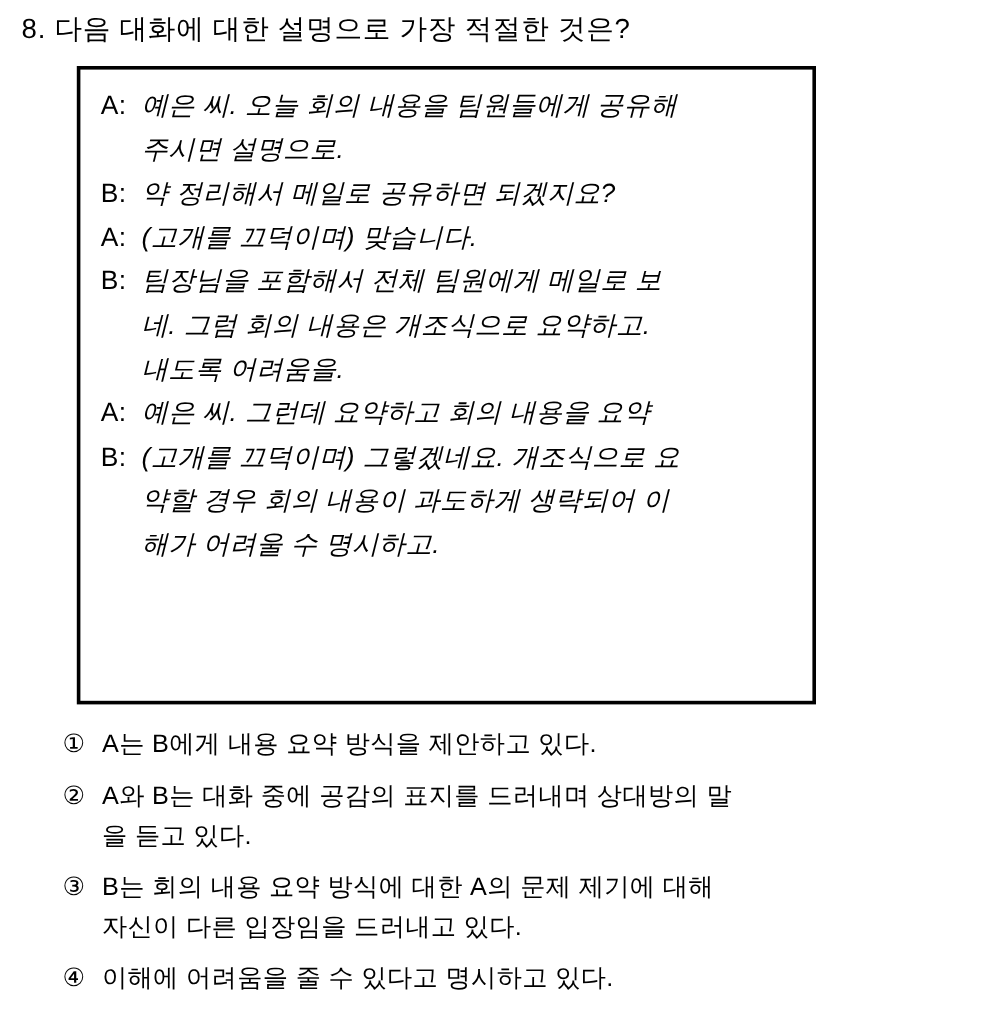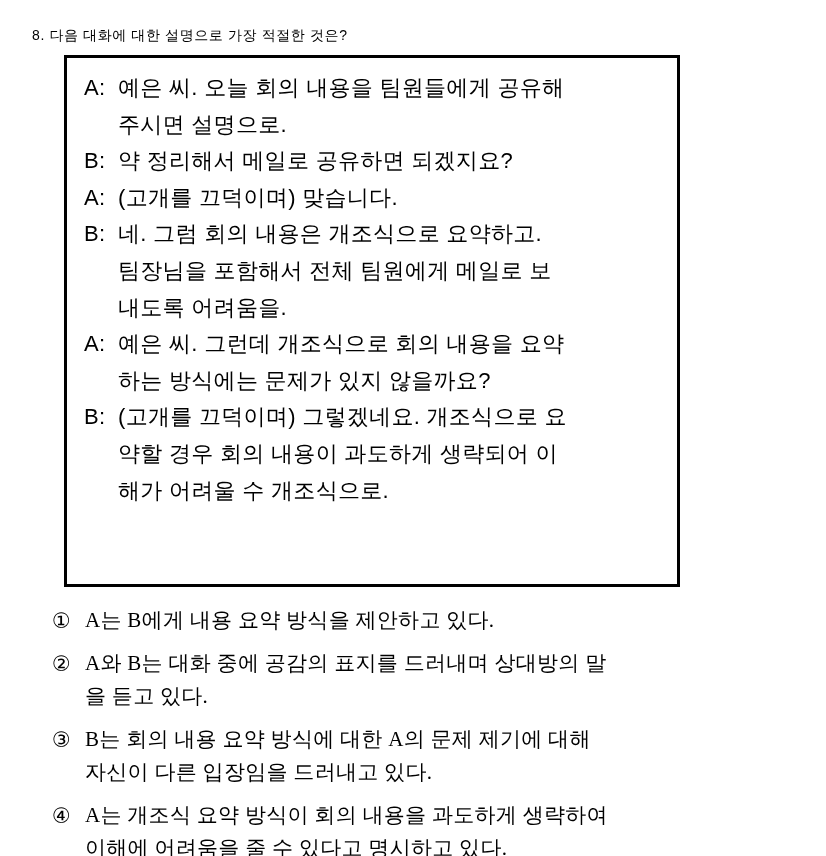--- a/index.html
+++ b/index.html
@@ -12,27 +12,26 @@
     height: 856px;
     position: relative;
     font-family: "Liberation Sans", "DejaVu Sans", sans-serif;
     color: #000000;
     overflow: hidden;
   }
 
   
   .question-stem {
     position: absolute;
-    left: 32px;
+    left: 18px;
     top: 10px;
-    font-size: 14px;
+    font-size: 23px;
     line-height: 28px;
     letter-spacing: 0.6px;
     white-space: nowrap;
-    margin-top: 11px;
   }
   .stem-number {
     display: inline;
   }
   .stem-text {
     display: inline;
   }
 
   
   .dialogue-box {
@@ -62,20 +61,21 @@
     flex: 0 0 auto;
     width: 34px;
     white-space: nowrap;
   }
   .turn-lines {
     flex: 1 1 auto;
     min-width: 0;
   }
   .turn-line {
     white-space: nowrap;
+    font-style: italic;
   }
 
   
   .choices {
     position: absolute;
     left: 0;
     top: 604px;
     width: 826px;
   }
   .choice {
@@ -89,21 +89,20 @@
   .choice-marker {
     flex: 0 0 auto;
     width: 33px;
     margin-left: 52px;
     font-size: 21px;
     line-height: 33px;
   }
   .choice-lines {
     flex: 1 1 auto;
     min-width: 0;
-    font-family: Liberation Serif, serif;
   }
   .choice-line {
     white-space: nowrap;
   }
 </style>
 </head>
 <body>
 
 <div class="question-stem">
   <span class="stem-number">8.</span>
@@ -131,40 +130,39 @@
     <div class="turn">
       <div class="turn-speaker">A:</div>
       <div class="turn-lines">
         <div class="turn-line">(고개를 끄덕이며) 맞습니다.</div>
       </div>
     </div>
 
     <div class="turn">
       <div class="turn-speaker">B:</div>
       <div class="turn-lines">
+        <div class="turn-line">팀장님을 포함해서 전체 팀원에게 메일로 보</div>
         <div class="turn-line">네. 그럼 회의 내용은 개조식으로 요약하고.</div>
-        <div class="turn-line">팀장님을 포함해서 전체 팀원에게 메일로 보</div>
         <div class="turn-line">내도록 어려움을.</div>
       </div>
     </div>
 
     <div class="turn">
       <div class="turn-speaker">A:</div>
       <div class="turn-lines">
-        <div class="turn-line">예은 씨. 그런데 개조식으로 회의 내용을 요약</div>
-        <div class="turn-line">하는 방식에는 문제가 있지 않을까요?</div>
+        <div class="turn-line">예은 씨. 그런데 요약하고 회의 내용을 요약</div>
       </div>
     </div>
 
     <div class="turn">
       <div class="turn-speaker">B:</div>
       <div class="turn-lines">
         <div class="turn-line">(고개를 끄덕이며) 그렇겠네요. 개조식으로 요</div>
         <div class="turn-line">약할 경우 회의 내용이 과도하게 생략되어 이</div>
-        <div class="turn-line">해가 어려울 수 개조식으로.</div>
+        <div class="turn-line">해가 어려울 수 명시하고.</div>
       </div>
     </div>
 
   </div>
 </div>
 
 <div class="choices">
 
   <div class="choice">
     <div class="choice-marker">①</div>
@@ -185,18 +183,17 @@
     <div class="choice-marker">③</div>
     <div class="choice-lines">
       <div class="choice-line">B는 회의 내용 요약 방식에 대한 A의 문제 제기에 대해</div>
       <div class="choice-line">자신이 다른 입장임을 드러내고 있다.</div>
     </div>
   </div>
 
   <div class="choice">
     <div class="choice-marker">④</div>
     <div class="choice-lines">
-      <div class="choice-line">A는 개조식 요약 방식이 회의 내용을 과도하게 생략하여</div>
       <div class="choice-line">이해에 어려움을 줄 수 있다고 명시하고 있다.</div>
     </div>
   </div>
 
 </div>
 
 </body></html>

